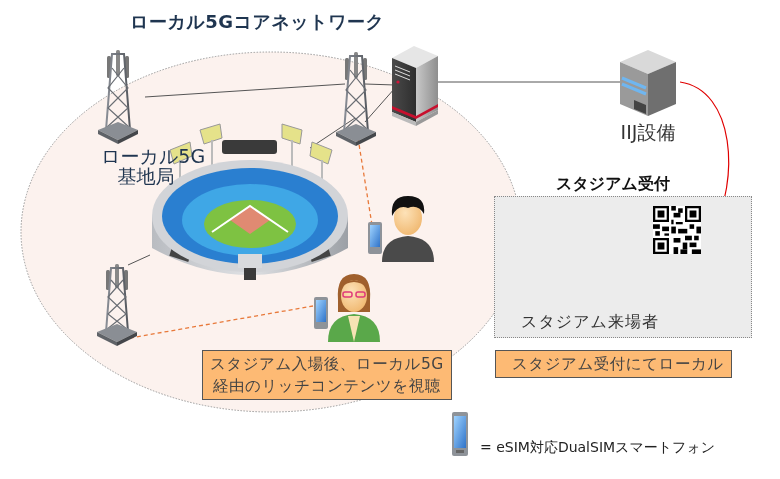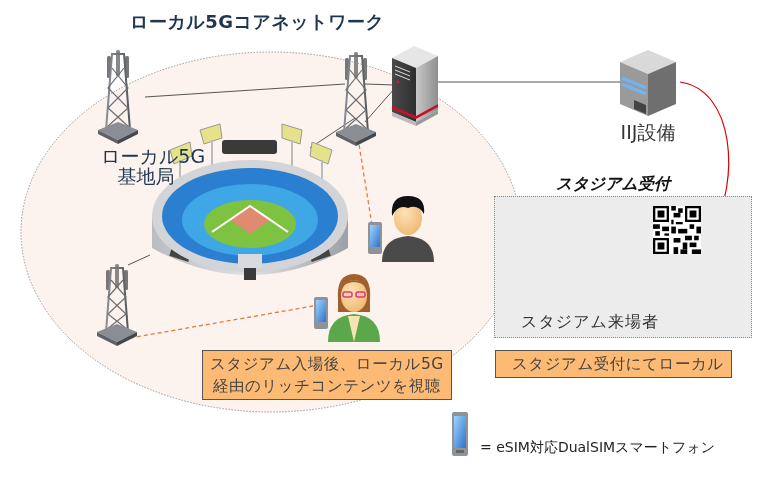--- a/index.html
+++ b/index.html
@@ -215,21 +215,21 @@
 
 <div class="abs title">ローカル5Gコアネットワーク</div>
 
 <div class="abs label label-dark" style="left:58px;top:146px;width:90px;margin-left:43px;">
   <div>ローカル5G</div>
   <div>基地局</div>
 </div>
 
 <div class="abs label" style="left:618px;top:122px;width:60px;">IIJ設備</div>
 
-<div class="abs reception-title" style="left:556px;top:174px;font-style:italic;">スタジアム受付</div>
+<div class="abs reception-title" style="left:556px;top:174px;">スタジアム受付</div>
 <div class="abs reception-area"></div>
 
 <div class="abs" style="left:653px;top:206px;width:48px;height:48px;">
   <svg width="48" height="48" viewBox="0 0 21 21">
     <rect width="21" height="21" fill="#fff"></rect>
     <g fill="#000">
       <path d="M0,0h7v7h-7z M1,1v5h5v-5z M2,2h3v3h-3z"></path>
       <path d="M14,0h7v7h-7z M15,1v5h5v-5z M16,2h3v3h-3z"></path>
       <path d="M0,14h7v7h-7z M1,15v5h5v-5z M2,16h3v3h-3z"></path>
       <rect x="8" y="0" width="2" height="2"></rect>

